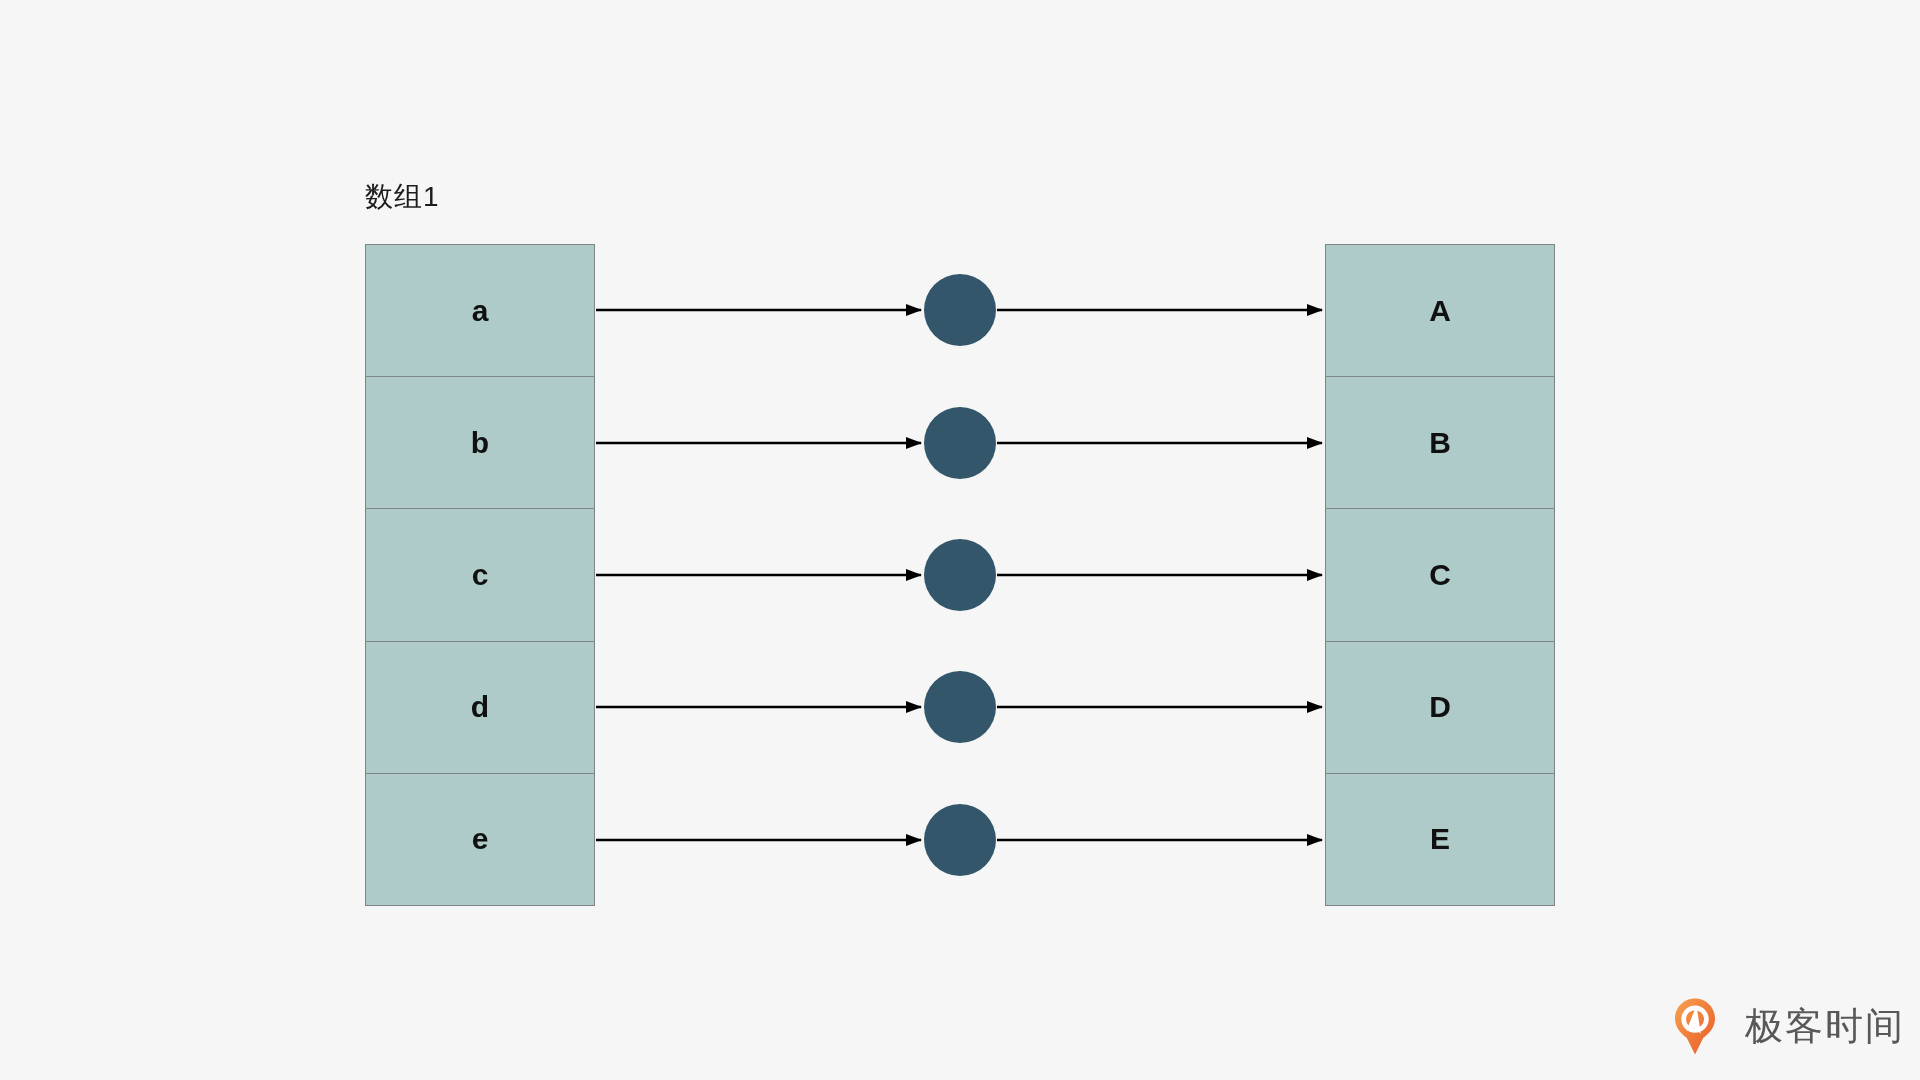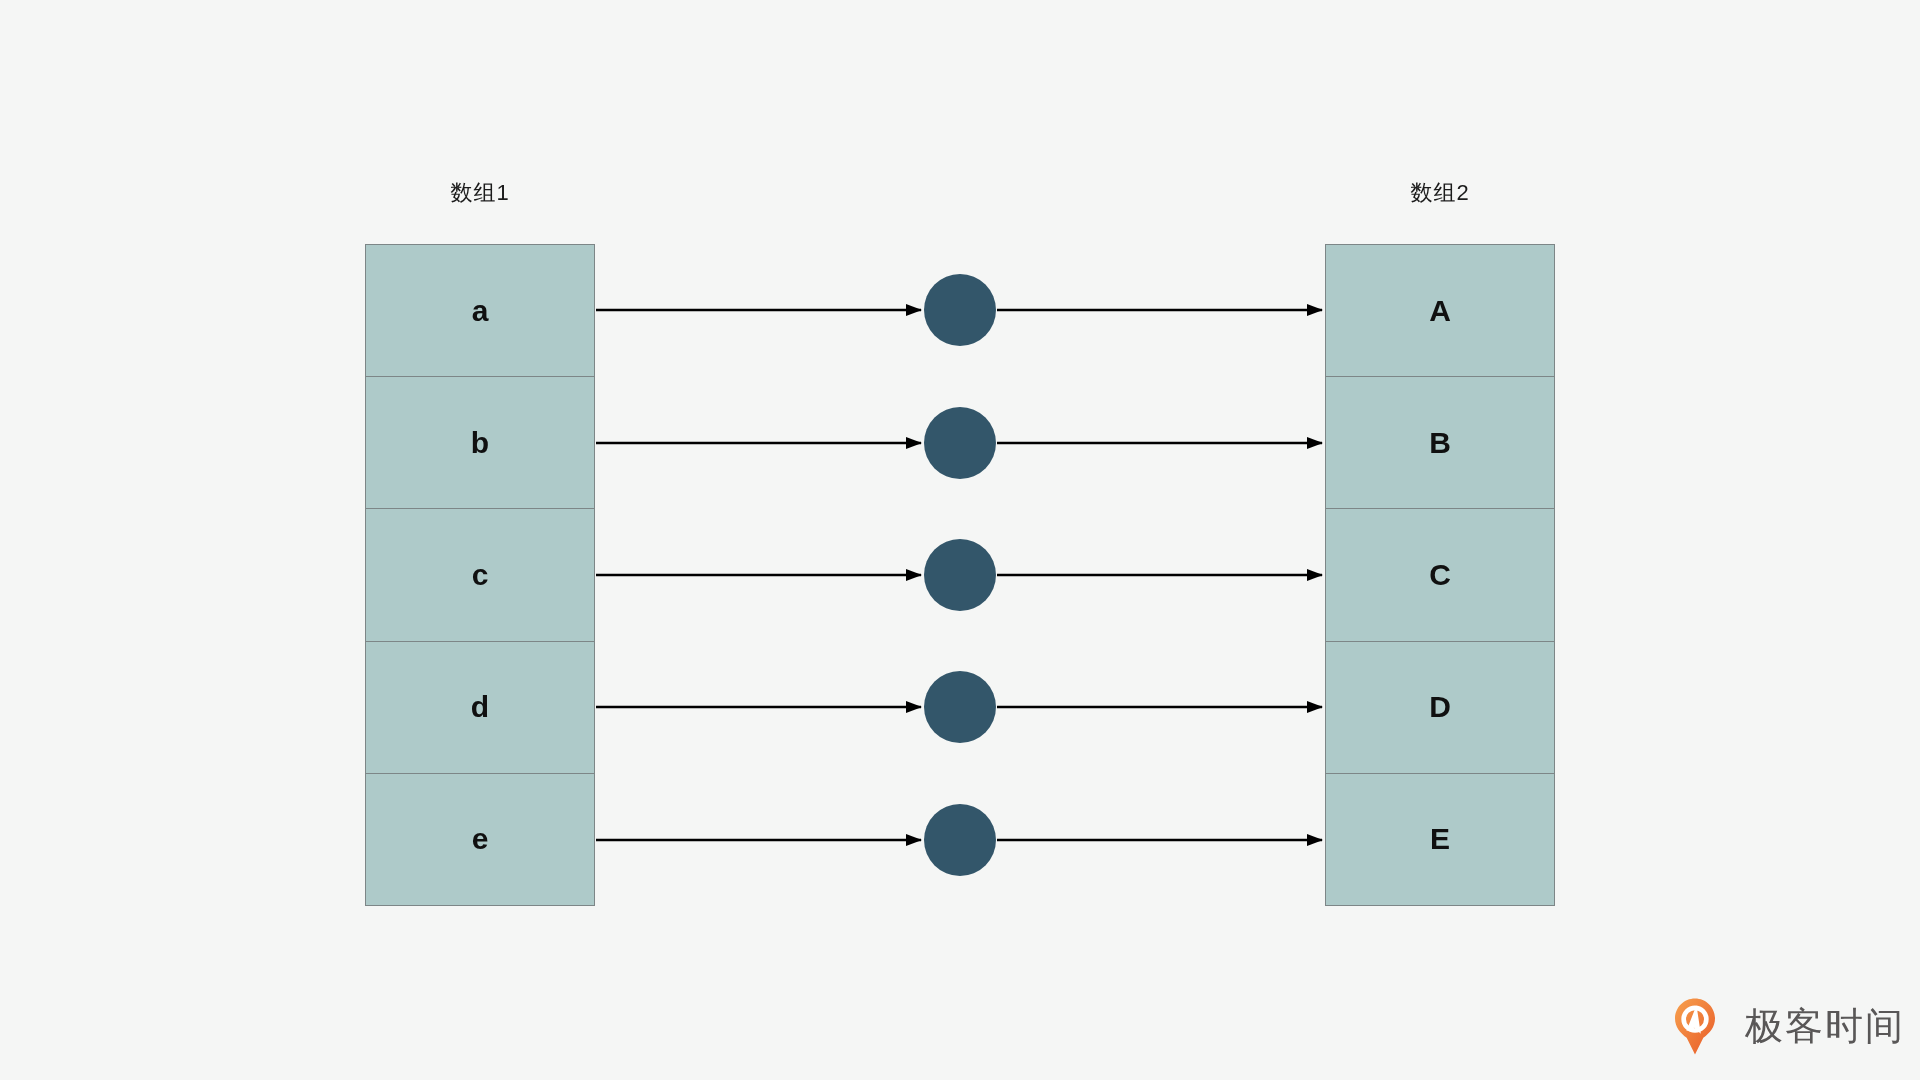--- a/index.html
+++ b/index.html
@@ -12,22 +12,21 @@
   .stage {
     position: relative;
     width: 1920px;
     height: 1080px;
     background: #f5f6f5;
   }
   .col-title {
     position: absolute;
     top: 178px;
     width: 230px;
-    text-align: center;
-    font-size: 22px;
+    font-size: 28px;
     font-weight: 500;
     color: #1b1b1b;
     letter-spacing: 1px;
   }
   .t-array1 { left: 365px; }
   .t-map    { left: 845px; }
   .t-array2 { left: 1325px; }
 
   .column {
     position: absolute;
@@ -76,21 +75,20 @@
     font-weight: 500;
     letter-spacing: 2px;
   }
 </style>
 </head>
 <body>
 
 <div class="stage">
 
   <div class="col-title t-array1">数组1</div>
-  <div class="col-title t-array2">数组2</div>
 
   <div class="column col-left">
     <div class="cell">a</div>
     <div class="cell">b</div>
     <div class="cell">c</div>
     <div class="cell">d</div>
     <div class="cell">e</div>
   </div>
 
   <div class="column col-right">

